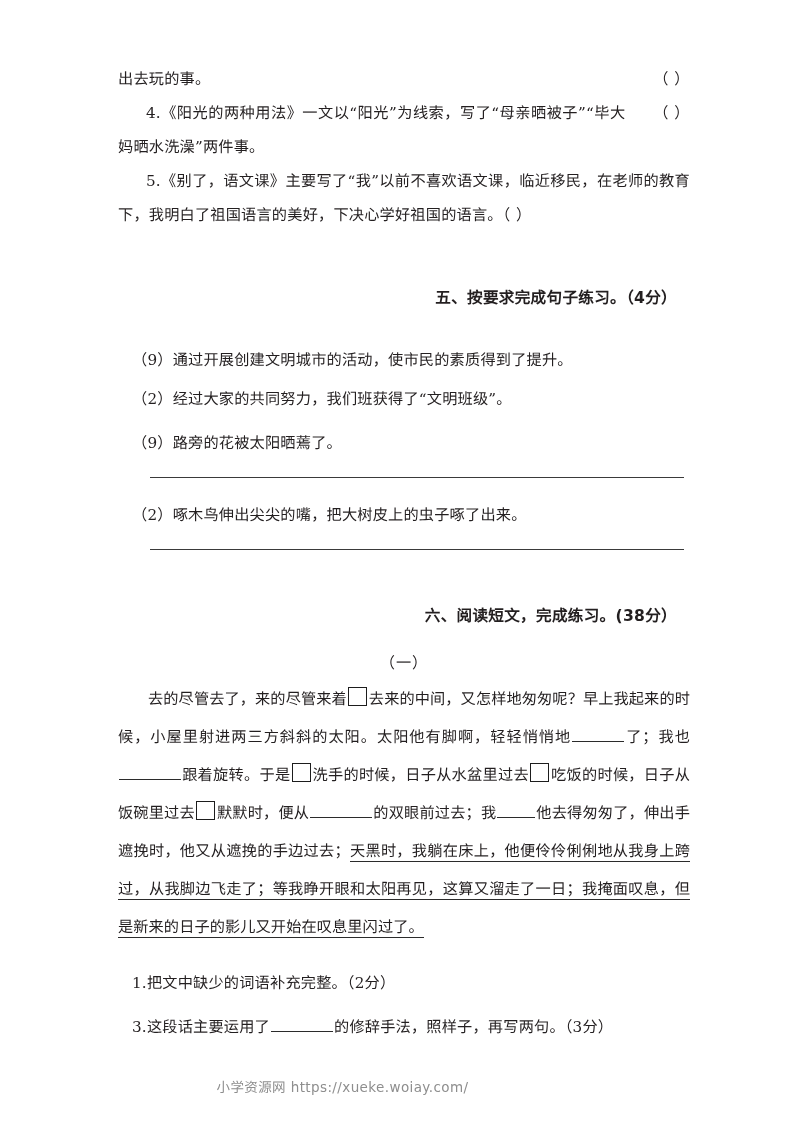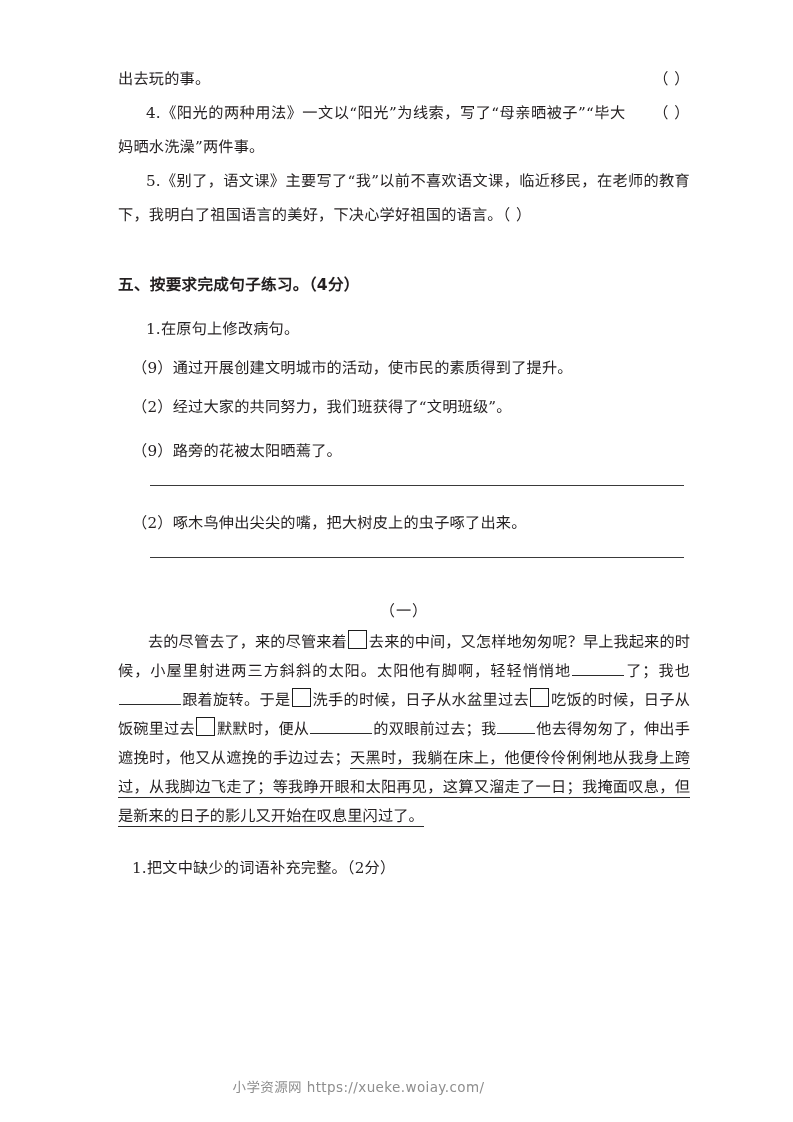--- a/index.html
+++ b/index.html
@@ -40,23 +40,24 @@
     text-indent: 28px;
   }
   .indent2 {
     text-indent: 14px;
   }
 
   .sec-head {
     font-size: 15.6px;
     font-weight: bold;
     line-height: 34px;
-    margin: 0;
+    margin: 13px;
     letter-spacing: 0.3px;
     font-family: "DejaVu Sans", "Liberation Sans", sans-serif;
+    text-align: right;
   }
 
   .gap-lg { height: 36px; }
   .gap-md { height: 20px; }
   .gap-sm { height: 10px; }
   .gap-xs { height: 5px; }
 
   
   .paren {
     float: right;
@@ -79,21 +80,21 @@
   .center {
     text-align: center;
     font-size: 15.2px;
     line-height: 34px;
     letter-spacing: 1px;
   }
 
   
   .passage {
     font-size: 15.2px;
-    line-height: 29px;
+    line-height: 38px;
     text-align: justify;
     text-justify: inter-character;
     text-indent: 30px;
     letter-spacing: 0.1px;
   }
 
   
   .blank {
     display: inline-block;
     border-bottom: 1.3px solid #2b2b2b;
@@ -117,21 +118,21 @@
 
   
   .u {
     border-bottom: 1.2px solid #2b2b2b;
     padding-bottom: 1px;
   }
 
   
   .footer {
     position: absolute;
-    left: 16px;
+    left: 0;
     top: 1076px;
     width: 685px;
     text-align: center;
     font-family: "DejaVu Sans", "Liberation Sans", sans-serif;
     font-size: 13.5px;
     color: #8e8e8e;
     letter-spacing: 0.4px;
   }
 </style>
 </head>
@@ -158,21 +159,20 @@
     </div>
   </div>
 
   <div class="gap-lg"></div>
 
   <div>
     <div class="sec-head">五、按要求完成句子练习。（4分）</div>
 
     <div class="gap-sm"></div>
 
-    <div class="line indent">1.在原句上修改病句。</div>
 
     <div class="gap-xs"></div>
 
     <div class="line indent2">（9）通过开展创建文明城市的活动，使市民的素质得到了提升。</div>
 
     <div class="gap-xs"></div>
 
     <div class="line indent2">（2）经过大家的共同努力，我们班获得了“文明班级”。</div>
 
     <div class="gap-xs"></div>
@@ -187,35 +187,39 @@
     <div class="gap-md"></div>
 
     <div class="line indent2">（2）啄木鸟伸出尖尖的嘴，把大树皮上的虫子啄了出来。</div>
 
     <div class="rule"></div>
   </div>
 
   <div class="gap-lg"></div>
 
   <div>
+    <div class="sec-head">六、阅读短文，完成练习。(38分）</div>
 
     <div class="center">（一）</div>
 
     <div class="passage">
       <span>去的尽管去了，来的尽管来着</span><span class="box"></span><span>去来的中间，又怎样地匆匆呢？早上我起来的时候，小屋里射进两三方斜斜的太阳。太阳他有脚啊，轻轻悄悄地</span><span class="blank w-md"></span><span>了；我也</span><span class="blank w-lg"></span><span>跟着旋转。于是</span><span class="box"></span><span>洗手的时候，日子从水盆里过去</span><span class="box"></span><span>吃饭的时候，日子从饭碗里过去</span><span class="box"></span><span>默默时，便从</span><span class="blank w-lg"></span><span>的双眼前过去；我</span><span class="blank w-sm"></span><span>他去得匆匆了，伸出手遮挽时，他又从遮挽的手边过去；</span><span class="u">天黑时，我躺在床上，他便伶伶俐俐地从我身上跨过，从我脚边飞走了；等我睁开眼和太阳再见，这算又溜走了一日；我掩面叹息，但是新来的日子的影儿又开始在叹息里闪过了。</span>
     </div>
 
     <div class="gap-md"></div>
 
     <div class="line indent2">1.把文中缺少的词语补充完整。（2分）</div>
 
     <div class="gap-xs"></div>
 
 
     <div class="gap-xs"></div>
 
+    <div class="line indent2">
+      <span>3.这段话主要运用了</span><span class="blank w-lg"></span><span>的修辞手法，照样子，再写两句。（3分）</span>
+    </div>
   </div>
 
 </div>
 
 <div class="footer">
   <span>小学资源网 https://xueke.woiay.com/</span>
 </div>
 
 </body></html>

